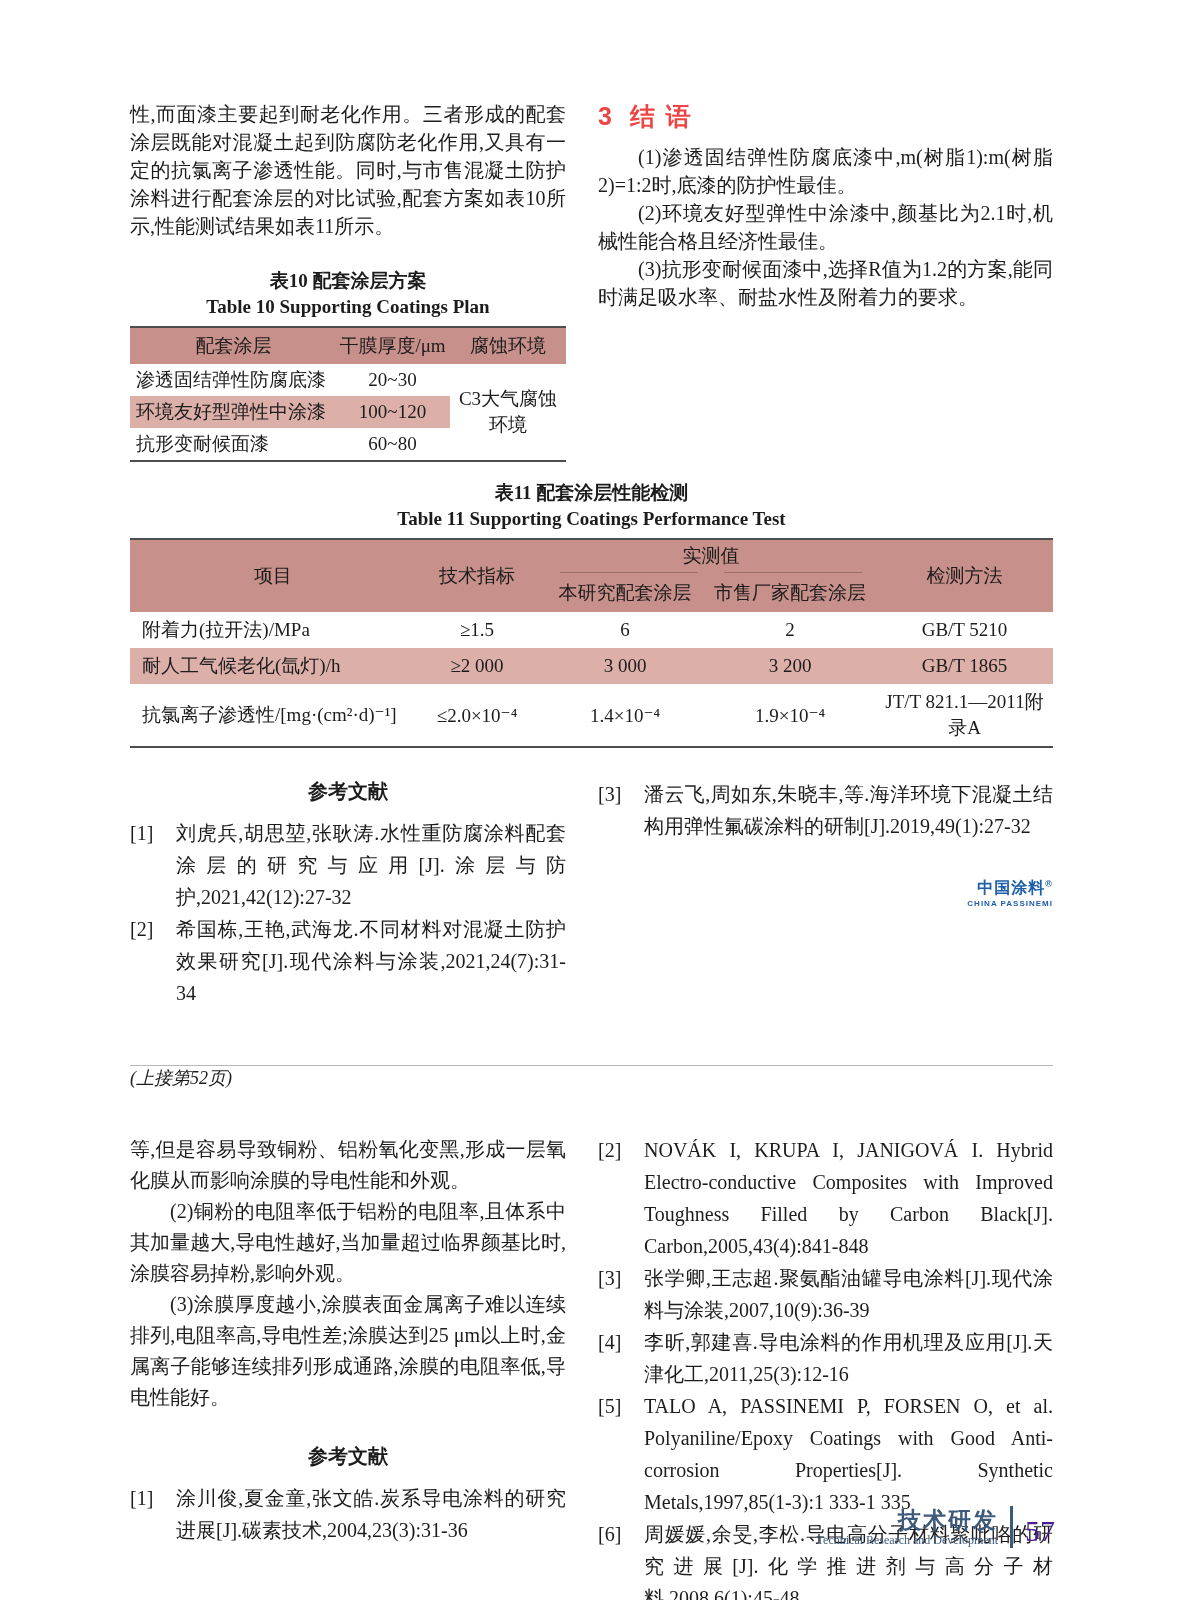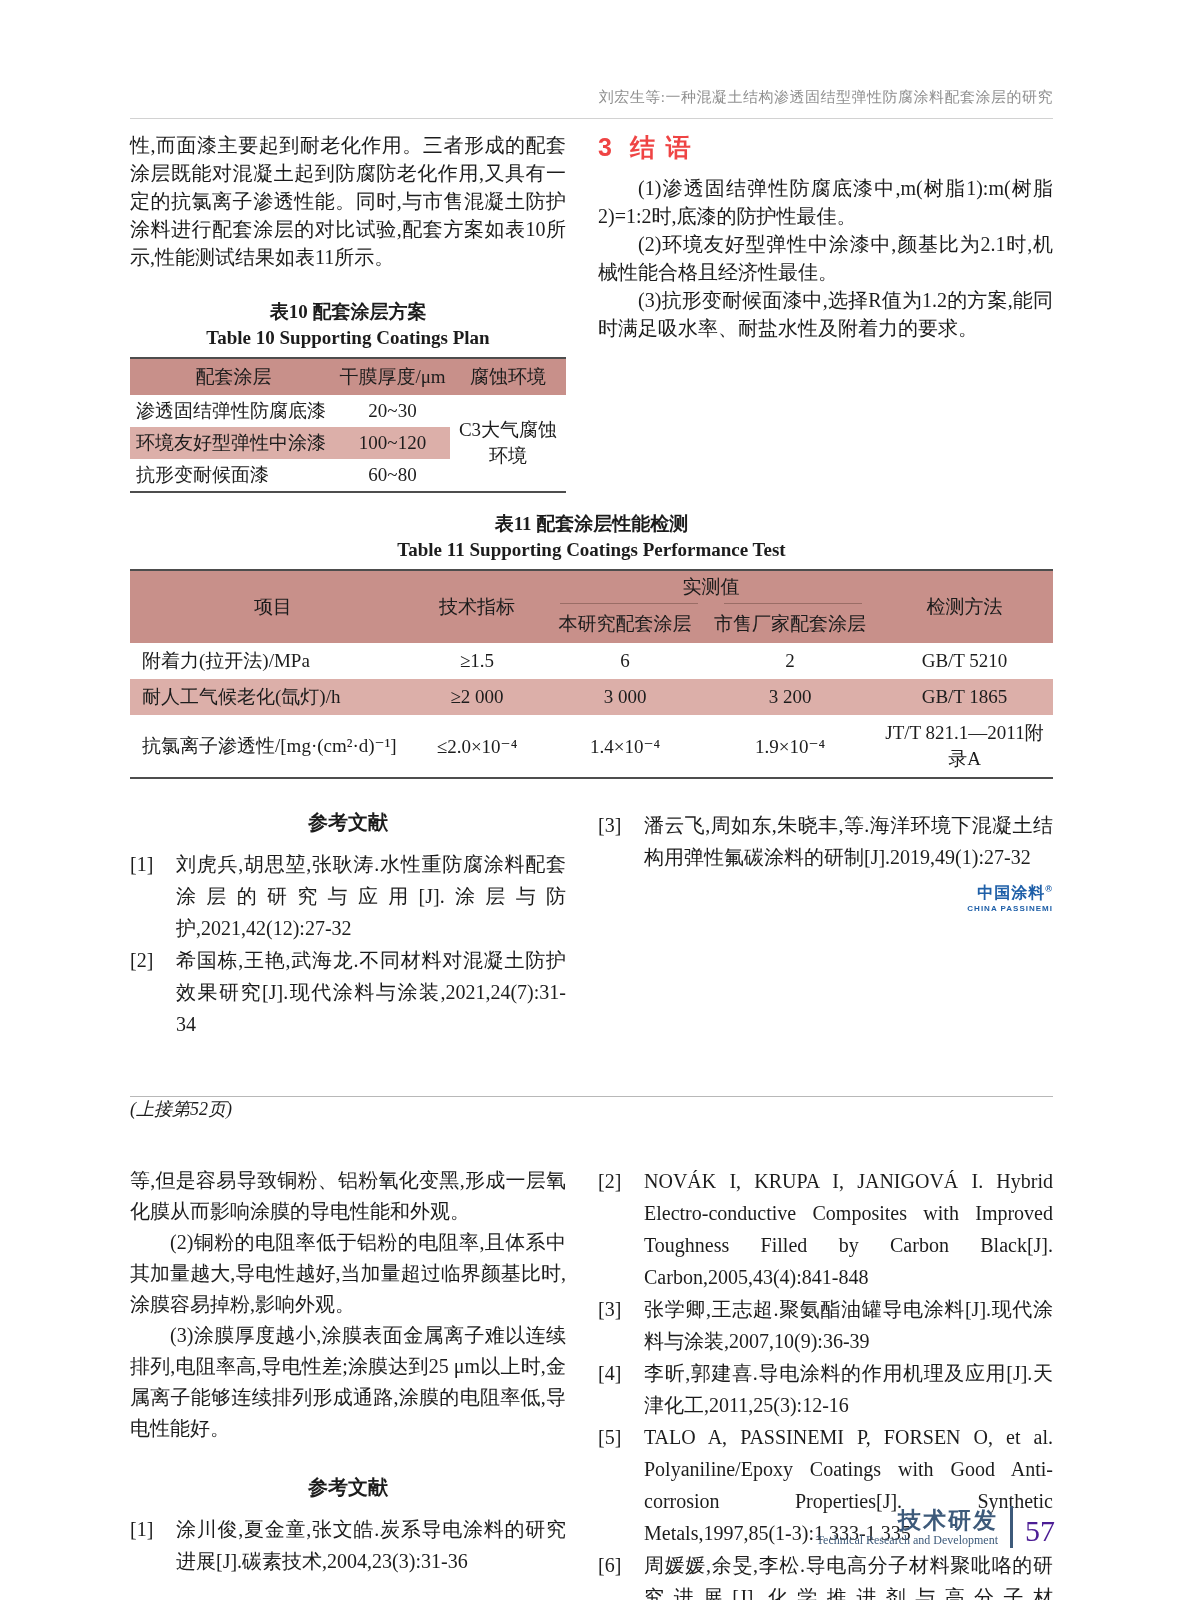--- a/index.html
+++ b/index.html
@@ -75,21 +75,21 @@
   .measured-lines { display:flex; gap:26px; padding:3px 10px 0 10px; }
   .measured-lines span { flex:1; border-bottom:1px solid #9a6d66; height:1px; }
   .t11 .subhead th { padding-top:4px; padding-bottom:6px; }
   
   .refs-row { margin-top:30px; }
   .ref-heading { text-align:center; font-weight:bold; font-size:20px; margin-bottom:12px; }
   .ref { display:flex; font-size:20px; line-height:32px; }
   .ref-label { width:46px; flex:none; }
   .ref-text { flex:1; text-align:justify; }
   
-  .logo { text-align:right; margin-top:10px; }
+  .logo { text-align:right; margin-top:36px; }
   .logo-cn {
     color:#1e5fa8; font-weight:bold; font-size:16px;
     font-family:"Liberation Sans","DejaVu Sans",sans-serif;
     letter-spacing:1px;
   }
   .logo-cn .reg { font-size:9px; vertical-align:super; }
   .logo-en {
     color:#1e5fa8; font-size:8px; font-weight:bold;
     font-family:"Liberation Sans","DejaVu Sans",sans-serif;
     letter-spacing:1px;
@@ -114,21 +114,20 @@
   }
   .footer-en { color:#3d5a7a; font-size:12px; line-height:16px; }
   .footer-bar { width:3px; height:42px; background:#3d5a7a; }
   .footer-page { color:#4c1d95; font-size:30px; line-height:34px; }
 </style>
 </head>
 <body>
 
 <div class="page">
 
-  <div class="running-head">刘宏生等:一种混凝土结构渗透固结型弹性防腐涂料配套涂层的研究</div>
 
   <div class="cols top-cols">
     <div class="col-l">
       <p class="para">性,而面漆主要起到耐老化作用。三者形成的配套涂层既能对混凝土起到防腐防老化作用,又具有一定的抗氯离子渗透性能。同时,与市售混凝土防护涂料进行配套涂层的对比试验,配套方案如表10所示,性能测试结果如表11所示。</p>
 
       <div class="t10-wrap">
         <div class="tbl-title">表10  配套涂层方案</div>
         <div class="tbl-title">Table 10  Supporting Coatings Plan</div>
         <table class="t10">
           <tbody>

